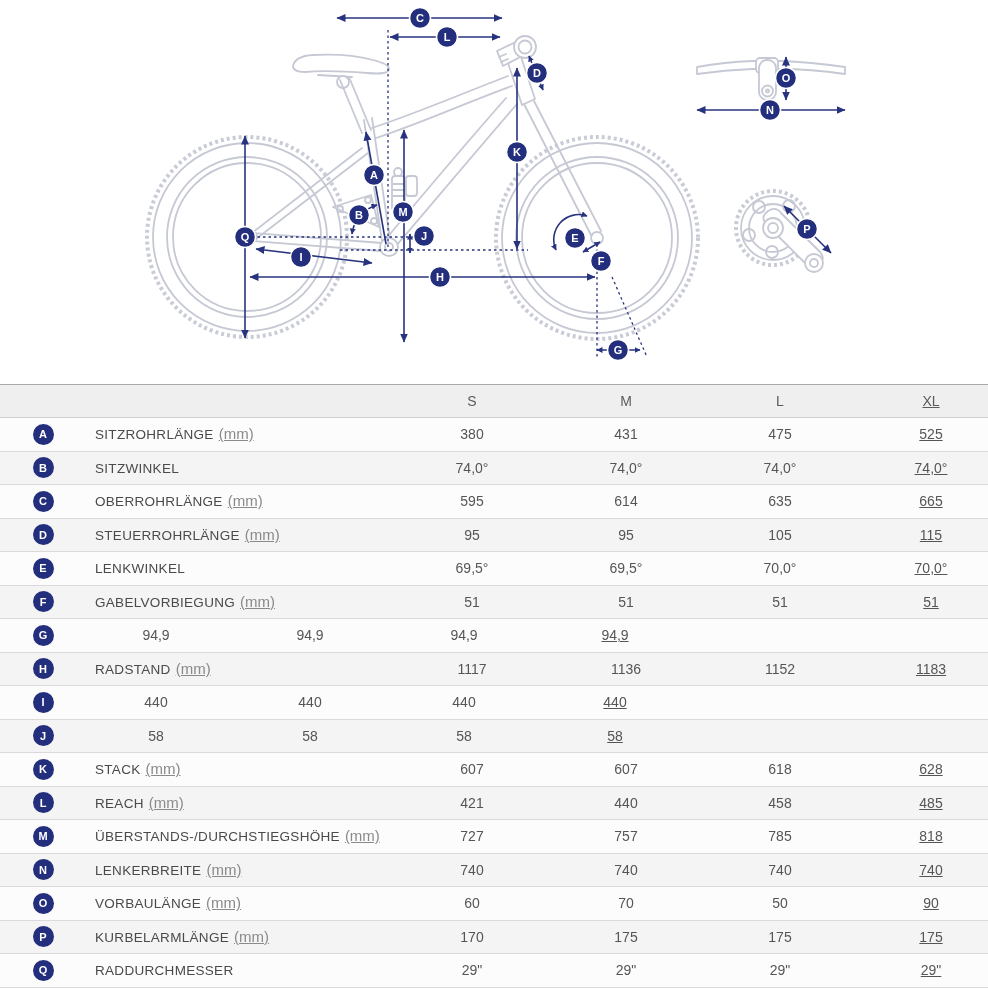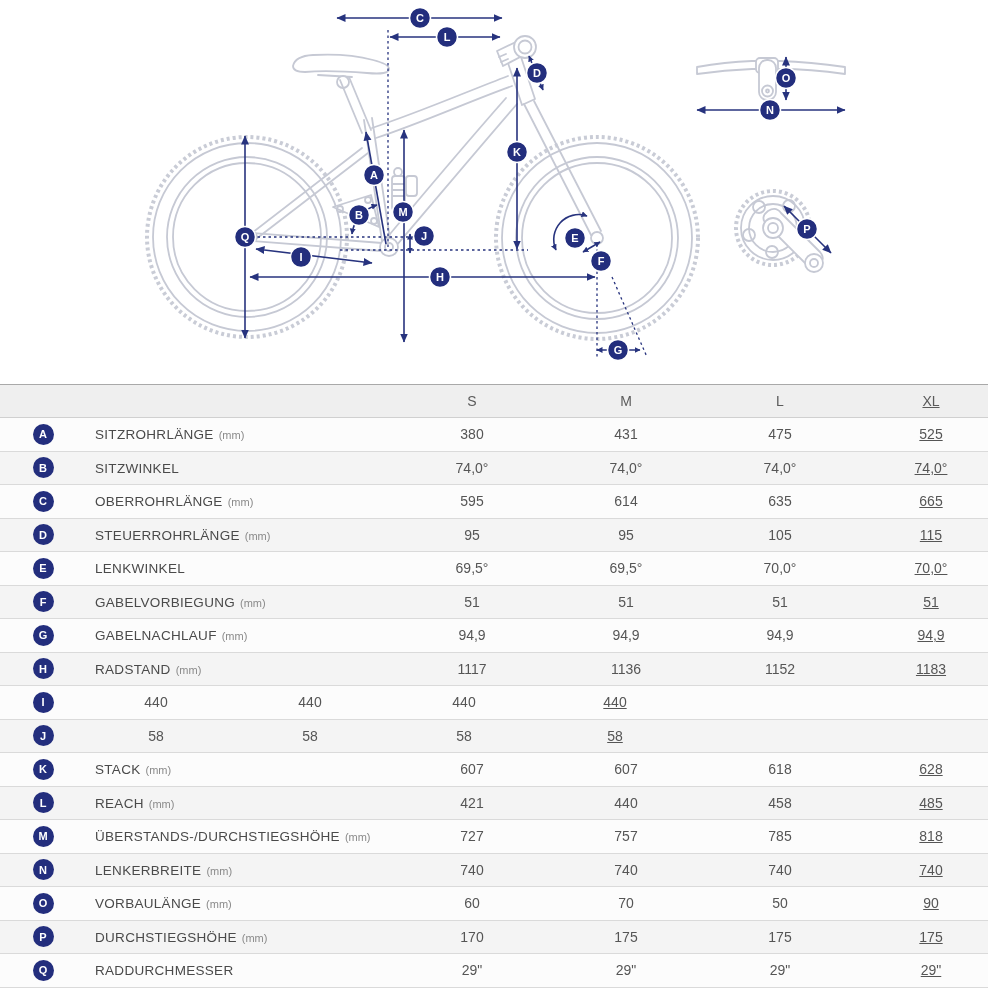--- a/index.html
+++ b/index.html
@@ -27,21 +27,21 @@
   .c-badge { width: 86px; display: flex; align-items: center; justify-content: center; }
   .c-label { flex: 1; padding-left: 9px; white-space: nowrap; }
   .c-val   { text-align: center; font-size: 14px; color: #555; }
   .col-s  { width: 140px; }
   .col-m  { width: 168px; }
   .col-l  { width: 140px; }
   .col-xl { width: 138px; text-indent: 24px; text-decoration: underline; }
   .badge { width: 21px; height: 21px; border-radius: 50%; background: #232e7d; color: #fff;
            font-size: 11px; font-weight: bold; display: flex; align-items: center; justify-content: center; }
   .r-label { font-weight: normal; font-size: 13.5px; color: #4a4a4a; letter-spacing: .3px; }
-  .r-unit  { font-size: 11px; color: #8a8a8a; margin-left: 5px; }
+  .r-unit  { font-size: 15px; color: #8a8a8a; margin-left: 5px; text-decoration: underline; }
 </style>
 </head>
 <body>
 
 <div class="page">
 
   <div class="diagram">
     <svg width="988" height="384" viewBox="0 0 988 384" xmlns="http://www.w3.org/2000/svg">
       <defs>
         <marker id="ah" markerUnits="userSpaceOnUse" markerWidth="10" markerHeight="9" refX="8.5" refY="4" orient="auto-start-reverse">
@@ -315,23 +315,20 @@
     </span>
     <span class="c-val col-s r-val">51</span>
     <span class="c-val col-m r-val">51</span>
     <span class="c-val col-l r-val">51</span>
     <span class="c-val col-xl r-val">51</span>
   </div>
         <div class="trow">
     <span class="c-badge">
       <span class="badge b-letter">G</span>
     </span>
-    <span class="c-label">
-      <span class="r-label">GABELNACHLAUF</span><span class="r-unit">(mm)</span>
-    </span>
     <span class="c-val col-s r-val">94,9</span>
     <span class="c-val col-m r-val">94,9</span>
     <span class="c-val col-l r-val">94,9</span>
     <span class="c-val col-xl r-val">94,9</span>
   </div>
         <div class="trow alt">
     <span class="c-badge">
       <span class="badge b-letter">H</span>
     </span>
     <span class="c-label">
@@ -418,21 +415,21 @@
     <span class="c-val col-s r-val">60</span>
     <span class="c-val col-m r-val">70</span>
     <span class="c-val col-l r-val">50</span>
     <span class="c-val col-xl r-val">90</span>
   </div>
         <div class="trow alt">
     <span class="c-badge">
       <span class="badge b-letter">P</span>
     </span>
     <span class="c-label">
-      <span class="r-label">DURCHSTIEGSHÖHE</span><span class="r-unit">(mm)</span>
+      <span class="r-label">KURBELARMLÄNGE</span><span class="r-unit">(mm)</span>
     </span>
     <span class="c-val col-s r-val">170</span>
     <span class="c-val col-m r-val">175</span>
     <span class="c-val col-l r-val">175</span>
     <span class="c-val col-xl r-val">175</span>
   </div>
         <div class="trow">
     <span class="c-badge">
       <span class="badge b-letter">Q</span>
     </span>

